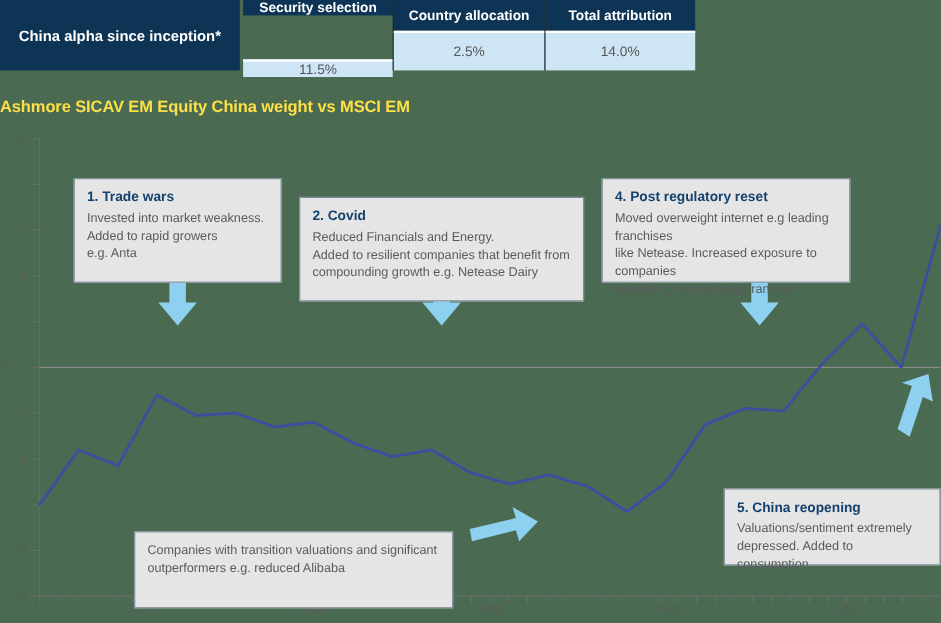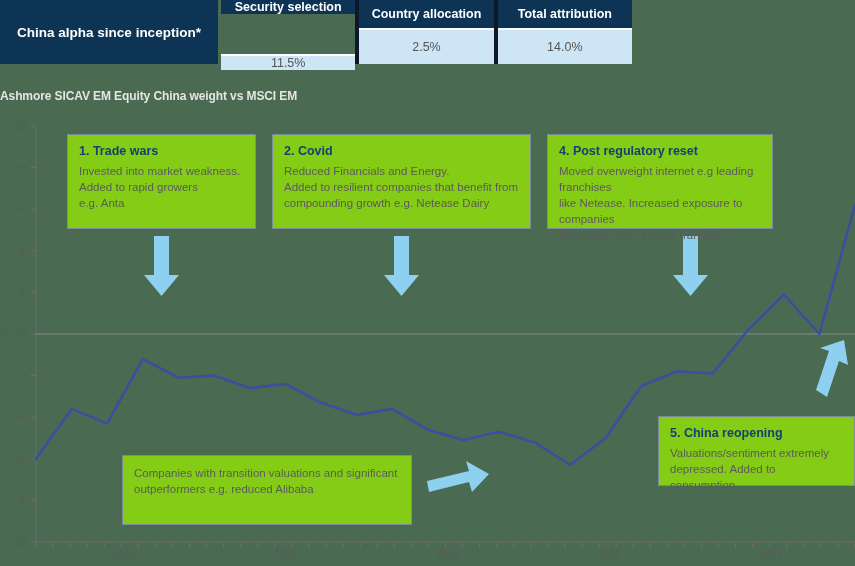--- a/index.html
+++ b/index.html
@@ -45,21 +45,21 @@
     left: 221px;
     top: 0;
     width: 411px;
     height: 64px;
     display: flex;
   }
   .table-col {
     flex: 1 1 0;
     display: flex;
     flex-direction: column;
-    border-left: 4px solid #0f172a;
+    border-left: 1px solid #0f172a;
   }
   .table-col:first-child { border-left: none; gap: 40px; }
   .table-col-header {
     height: 31px;
     background: #0d3355;
     color: #ffffff;
     font-weight: bold;
     font-size: 12.5px;
     display: flex;
     align-items: center;
@@ -76,23 +76,23 @@
     justify-content: center;
     box-sizing: border-box;
     border-top: 2px solid #ffffff;
   }
 
   
   #chart-title {
     position: absolute;
     left: 0;
     top: 89px;
-    font-size: 12px;
+    font-size: 15px;
     font-weight: bold;
-    color: #e5e5e5;
+    color: #fde047;
     letter-spacing: -0.1px;
   }
 
   
   #chart-area {
     position: absolute;
     left: 0;
     top: 118px;
     width: 855px;
     height: 448px;
@@ -118,24 +118,25 @@
     position: absolute;
     font-size: 10px;
     color: #5a5a5a;
     text-align: center;
     width: 40px;
   }
 
   
   .callout {
     position: absolute;
-    background: #84cc16;
+    background: #e5e5e5;
     border: 1px solid #7a8a96;
     box-sizing: border-box;
     padding: 9px 11px 10px 11px;
+    margin-top: 28px;
   }
   .callout-title {
     font-size: 12.5px;
     font-weight: bold;
     color: #14416d;
     margin-bottom: 5px;
   }
   .callout-body {
     font-size: 11.5px;
     color: #5b5b5b;
@@ -282,21 +283,21 @@
     </g>
   </svg>
 
   <div class="callout" style="left:67px; top:16px; width:189px; height:95px;">
     <div class="callout-title">1. Trade wars</div>
     <div class="callout-body">Invested into market weakness.
 Added to rapid growers
 e.g. Anta</div>
   </div>
 
-  <div class="callout" style="left:272px; top:16px; width:259px; height:95px;">
+  <div class="callout" style="left:272px; top:33px; width:259px; height:95px;">
     <div class="callout-title">2. Covid</div>
     <div class="callout-body">Reduced Financials and Energy.
 Added to resilient companies that benefit from
 compounding growth e.g. Netease Dairy</div>
   </div>
 
   <div class="callout" style="left:547px; top:16px; width:226px; height:95px;">
     <div class="callout-title">4. Post regulatory reset</div>
     <div class="callout-body">Moved overweight internet e.g leading franchises
 like Netease. Increased exposure to companies

